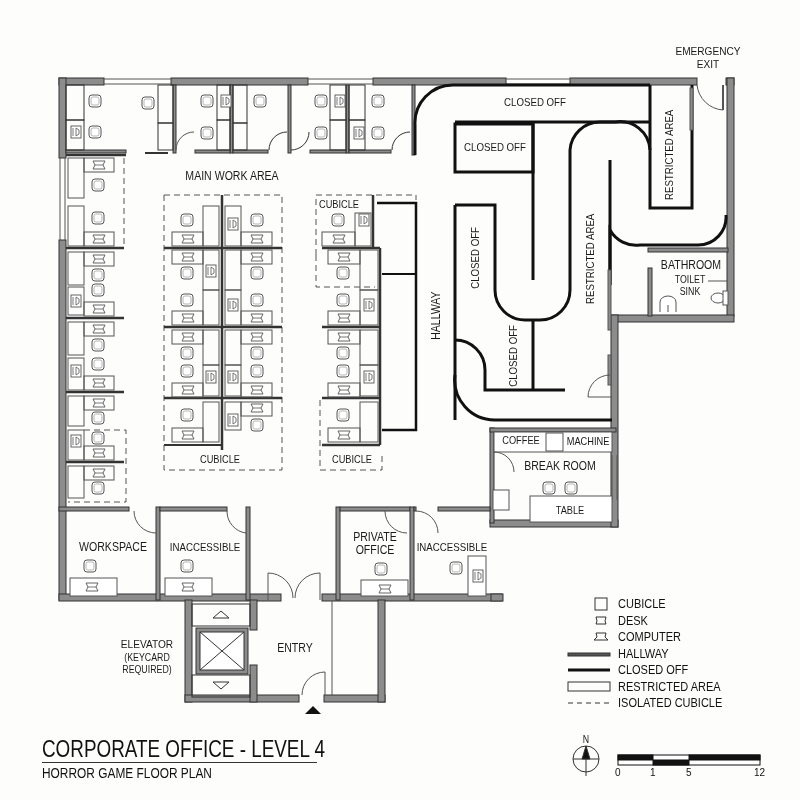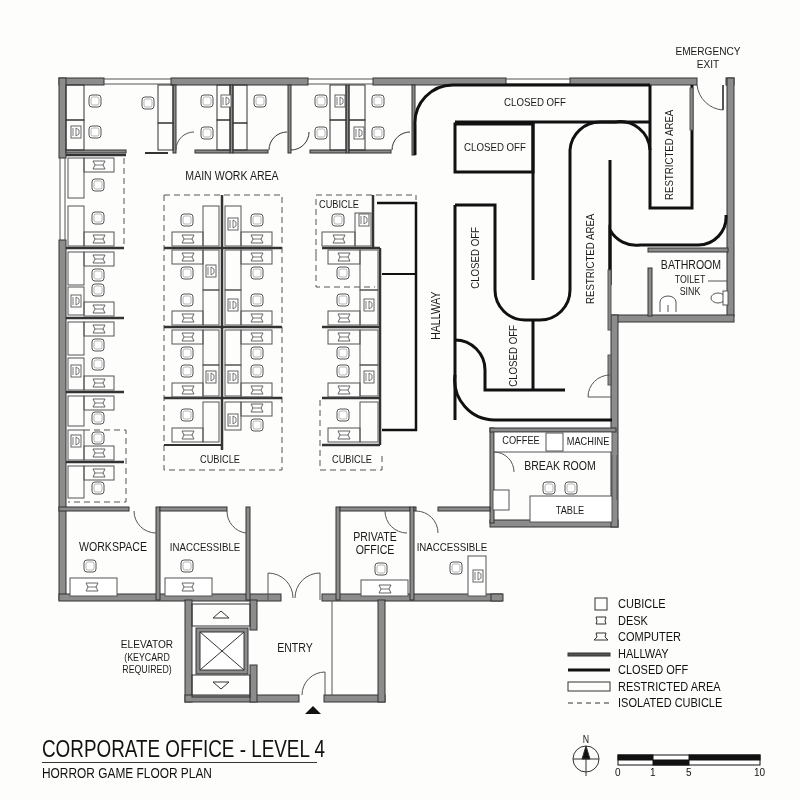--- a/index.html
+++ b/index.html
@@ -483,13 +483,13 @@
     </div>
   <div class="legend-row">
       <span class="legend-text">ISOLATED CUBICLE</span>
     </div>
 </div>
 
 <div class="lbl" style="left:581px;top:734px;width:10px;font-size:10px;">N</div>
 <div class="scale-lbl" style="left:615px;">0</div>
 <div class="scale-lbl" style="left:650px;">1</div>
 <div class="scale-lbl" style="left:686px;">5</div>
-<div class="scale-lbl" style="left:754px;">10</div>
+<div class="scale-lbl" style="left:754px;">12</div>
 
 </body></html>

